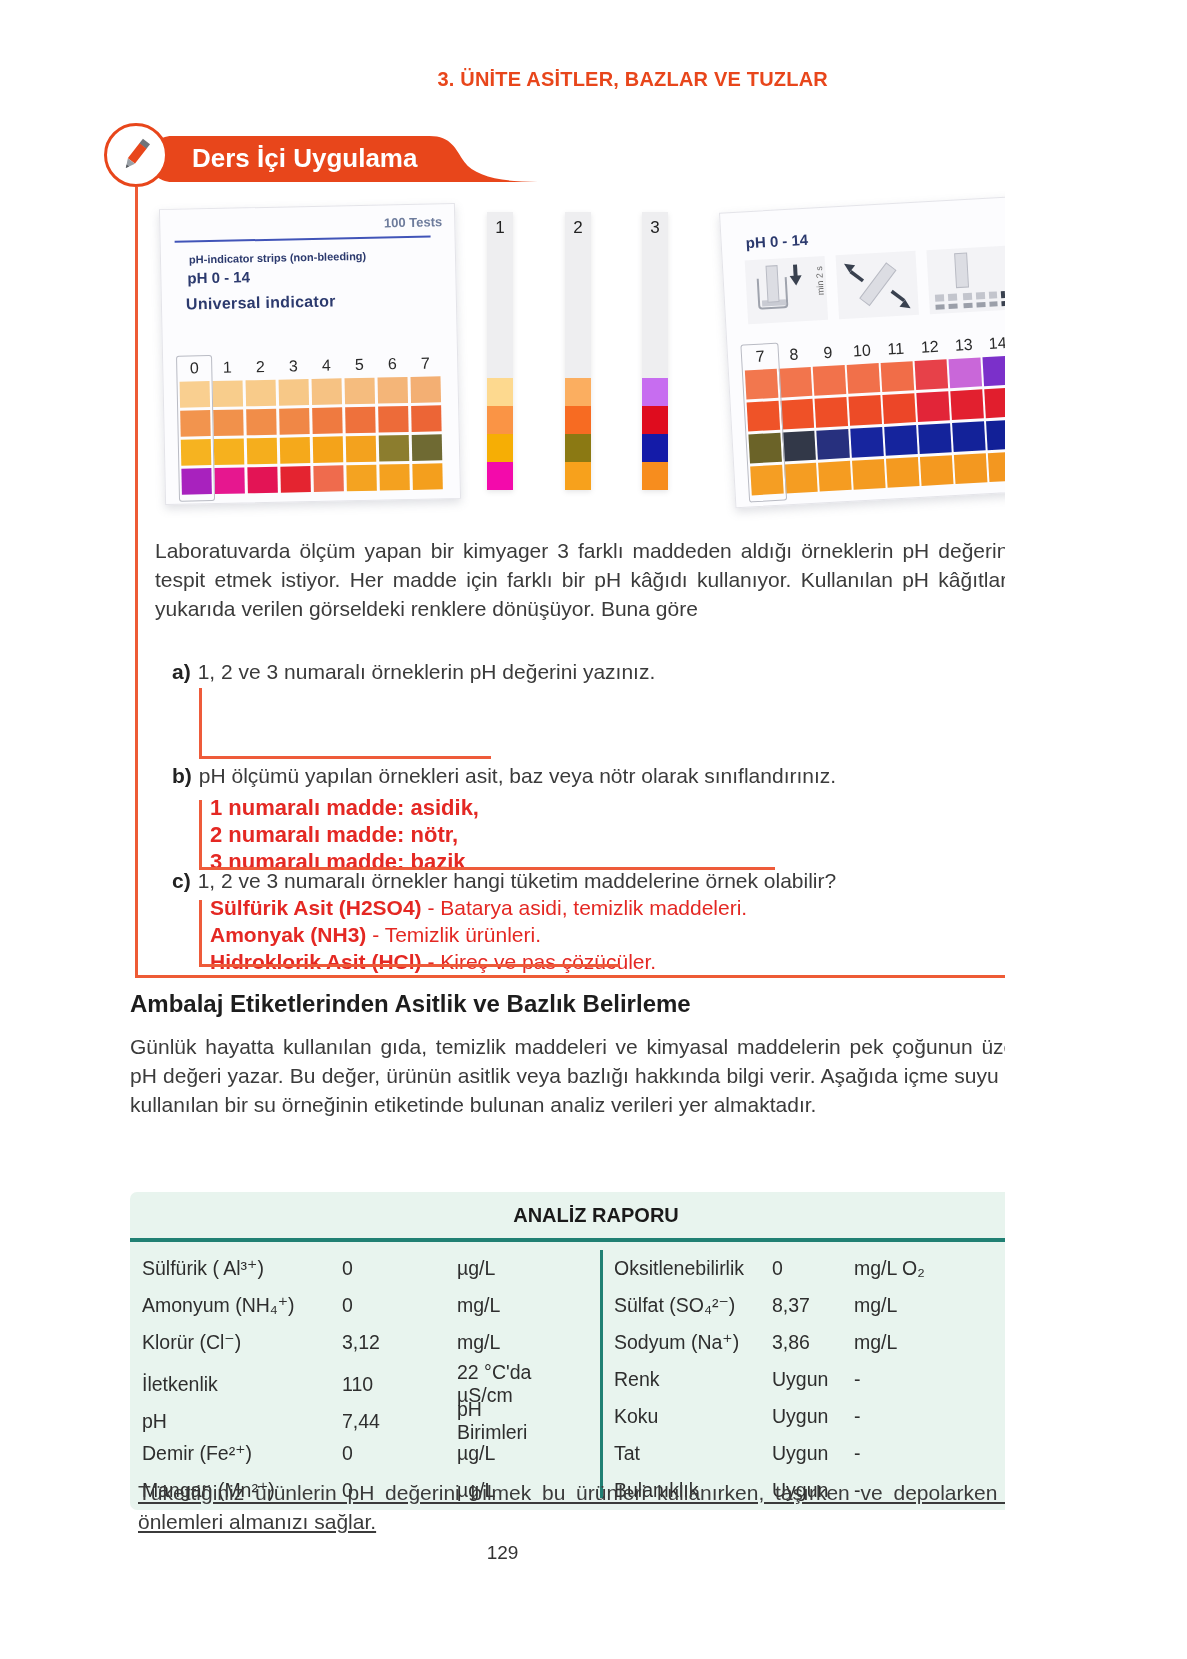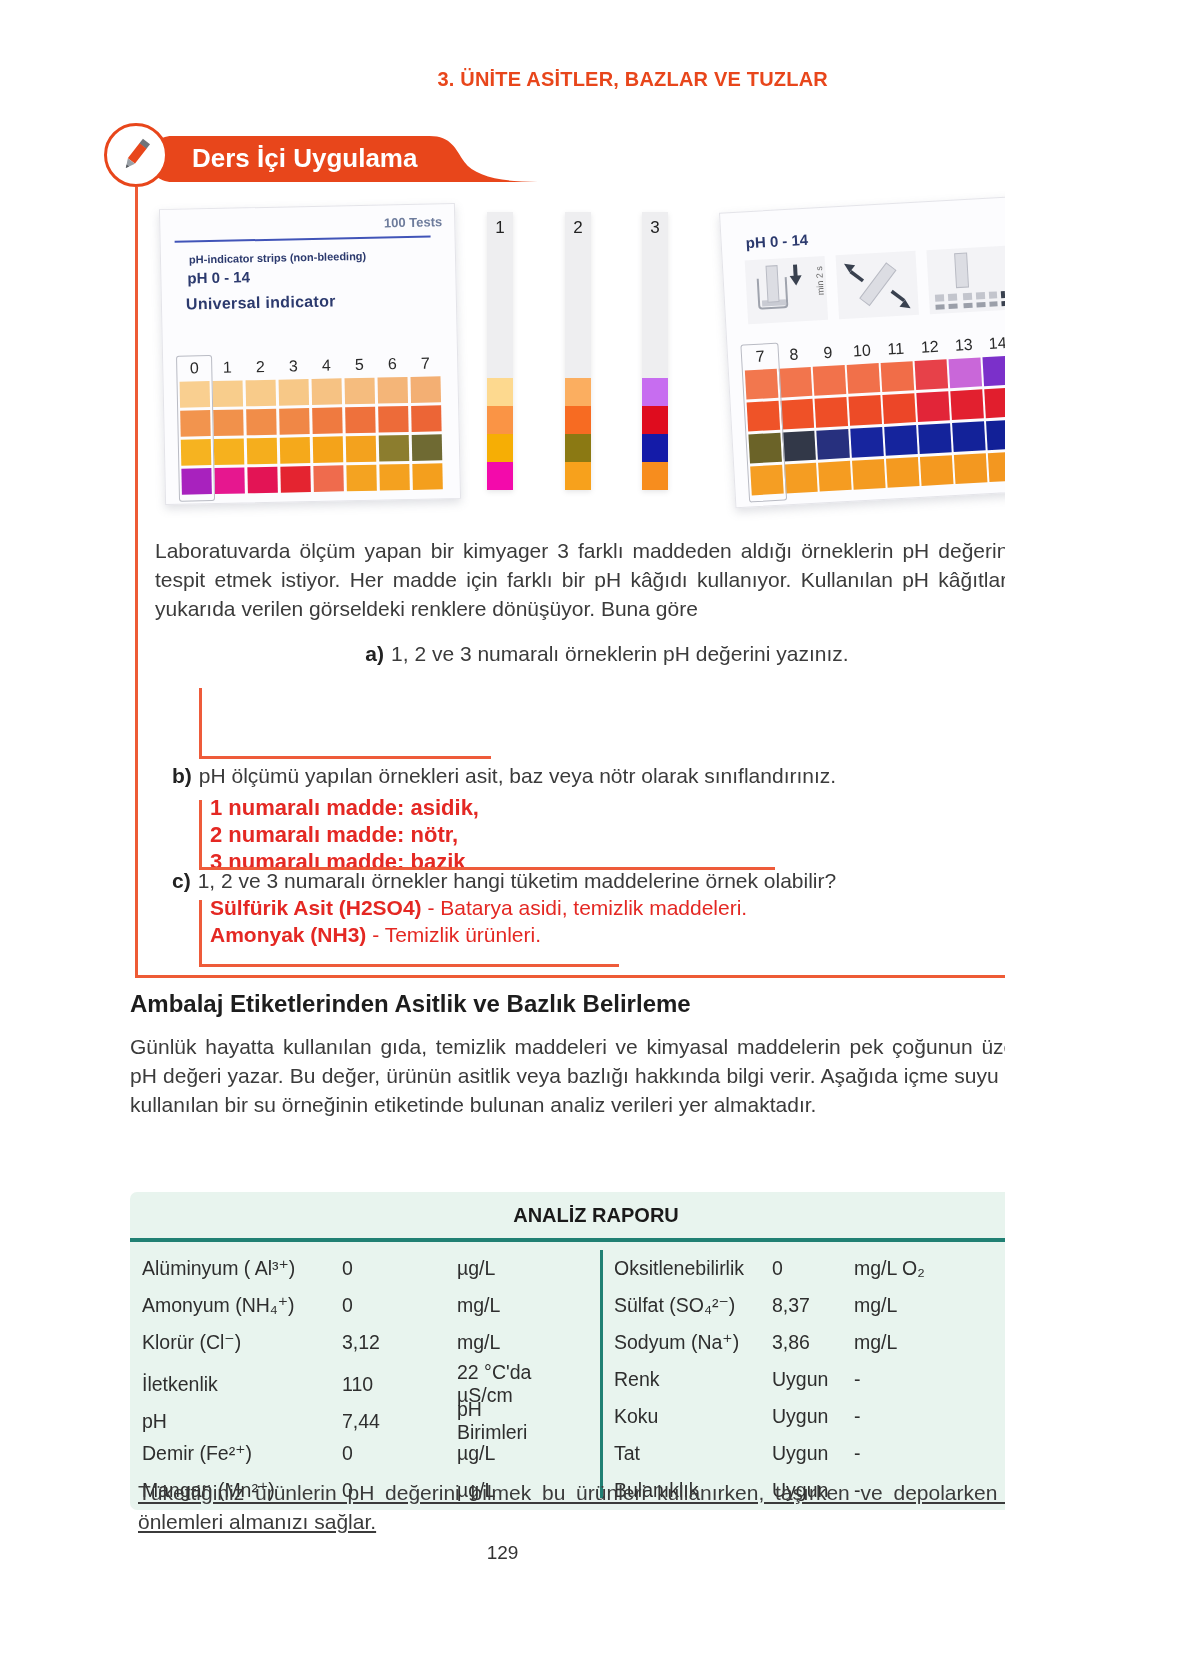--- a/index.html
+++ b/index.html
@@ -62,21 +62,21 @@
   .strip { position:absolute; top:212px; width:26px; height:278px; background:#EEEEF0; display:flex; flex-direction:column; box-shadow:0 2px 5px rgba(120,120,130,.18); }
   .strip1 { left:487px; } .strip2 { left:565px; } .strip3 { left:642px; }
   .strip-num { margin-top:6px; text-align:center; font-size:17px; color:#222; }
   .strip-space { flex:1; }
   .band { height:28px; width:100%; }
 
   
   .intro { position:absolute; left:155px; top:536px; width:858px; font-size:21px; line-height:29px; color:#3B3B3B; text-align:justify; }
   .question { position:absolute; left:172px; width:870px; font-size:21px; color:#3B3B3B; }
   .question b { color:#222; margin-right:7px; }
-  .qa { top:642px;text-align:center; } .qb { top:764px; } .qc { top:869px; }
+  .qa { top:660px; } .qb { top:764px; } .qc { top:869px; }
   .answers { position:absolute; left:210px; color:#E42823; font-weight:bold; }
   .answers-a { top:682px; font-size:22px; line-height:27px; }
   .answers-b { top:794px; font-size:22px; line-height:27px; }
   .answers-c { top:894px; font-size:21px; line-height:27px; }
   .answers-c .rest { font-weight:400; }
   .ann { position:absolute; background:#EE5B3A; }
   .vline { width:2.5px; left:199px; }
   .va { top:688px; height:68px; }
   .vb { top:800px; height:67px; }
   .vc { top:900px; height:64px; }
@@ -344,34 +344,35 @@
   </div>
   <div class="ann vline vb"></div>
   <div class="ann hline hb"></div>
 
   <div class="question qc">
     <b>c)</b><span>1, 2 ve 3 numaralı örnekler hangi tüketim maddelerine örnek olabilir?</span>
   </div>
   <div class="answers answers-c">
     <div><b>Sülfürik Asit (H2SO4)</b><span class="rest"> - Batarya asidi, temizlik maddeleri.</span></div>
     <div><b>Amonyak (NH3)</b><span class="rest"> - Temizlik ürünleri.</span></div>
+    <div><b>Hidroklorik Asit (HCl)</b><span class="rest"> - Kireç ve pas çözücüler.</span></div>
   </div>
   <div class="ann vline vc"></div>
   <div class="ann hline hc"></div>
 
   <div class="section-heading">Ambalaj Etiketlerinden Asitlik ve Bazlık Belirleme</div>
   <p class="section-para">Günlük hayatta kullanılan gıda, temizlik maddeleri ve kimyasal maddelerin pek çoğunun üzerinde pH değeri yazar. Bu değer, ürünün asitlik veya bazlığı hakkında bilgi verir. Aşağıda içme suyu olarak kullanılan bir su örneğinin etiketinde bulunan analiz verileri yer almaktadır.</p>
 
   <div class="analysis">
     <div class="analysis-title">ANALİZ RAPORU</div>
     <div class="teal-rule"></div>
     <div class="teal-divider"></div>
     <div class="tcol" id="table-left">
         <div class="trow">
-          <span class="tparam">Alüminyum ( Al³⁺)</span>
+          <span class="tparam">Sülfürik ( Al³⁺)</span>
           <span class="tvalue">0</span>
           <span class="tunit">µg/L</span>
         </div>
         <div class="trow">
           <span class="tparam">Amonyum (NH₄⁺)</span>
           <span class="tvalue">0</span>
           <span class="tunit">mg/L</span>
         </div>
         <div class="trow">
           <span class="tparam">Klorür (Cl⁻)</span>

